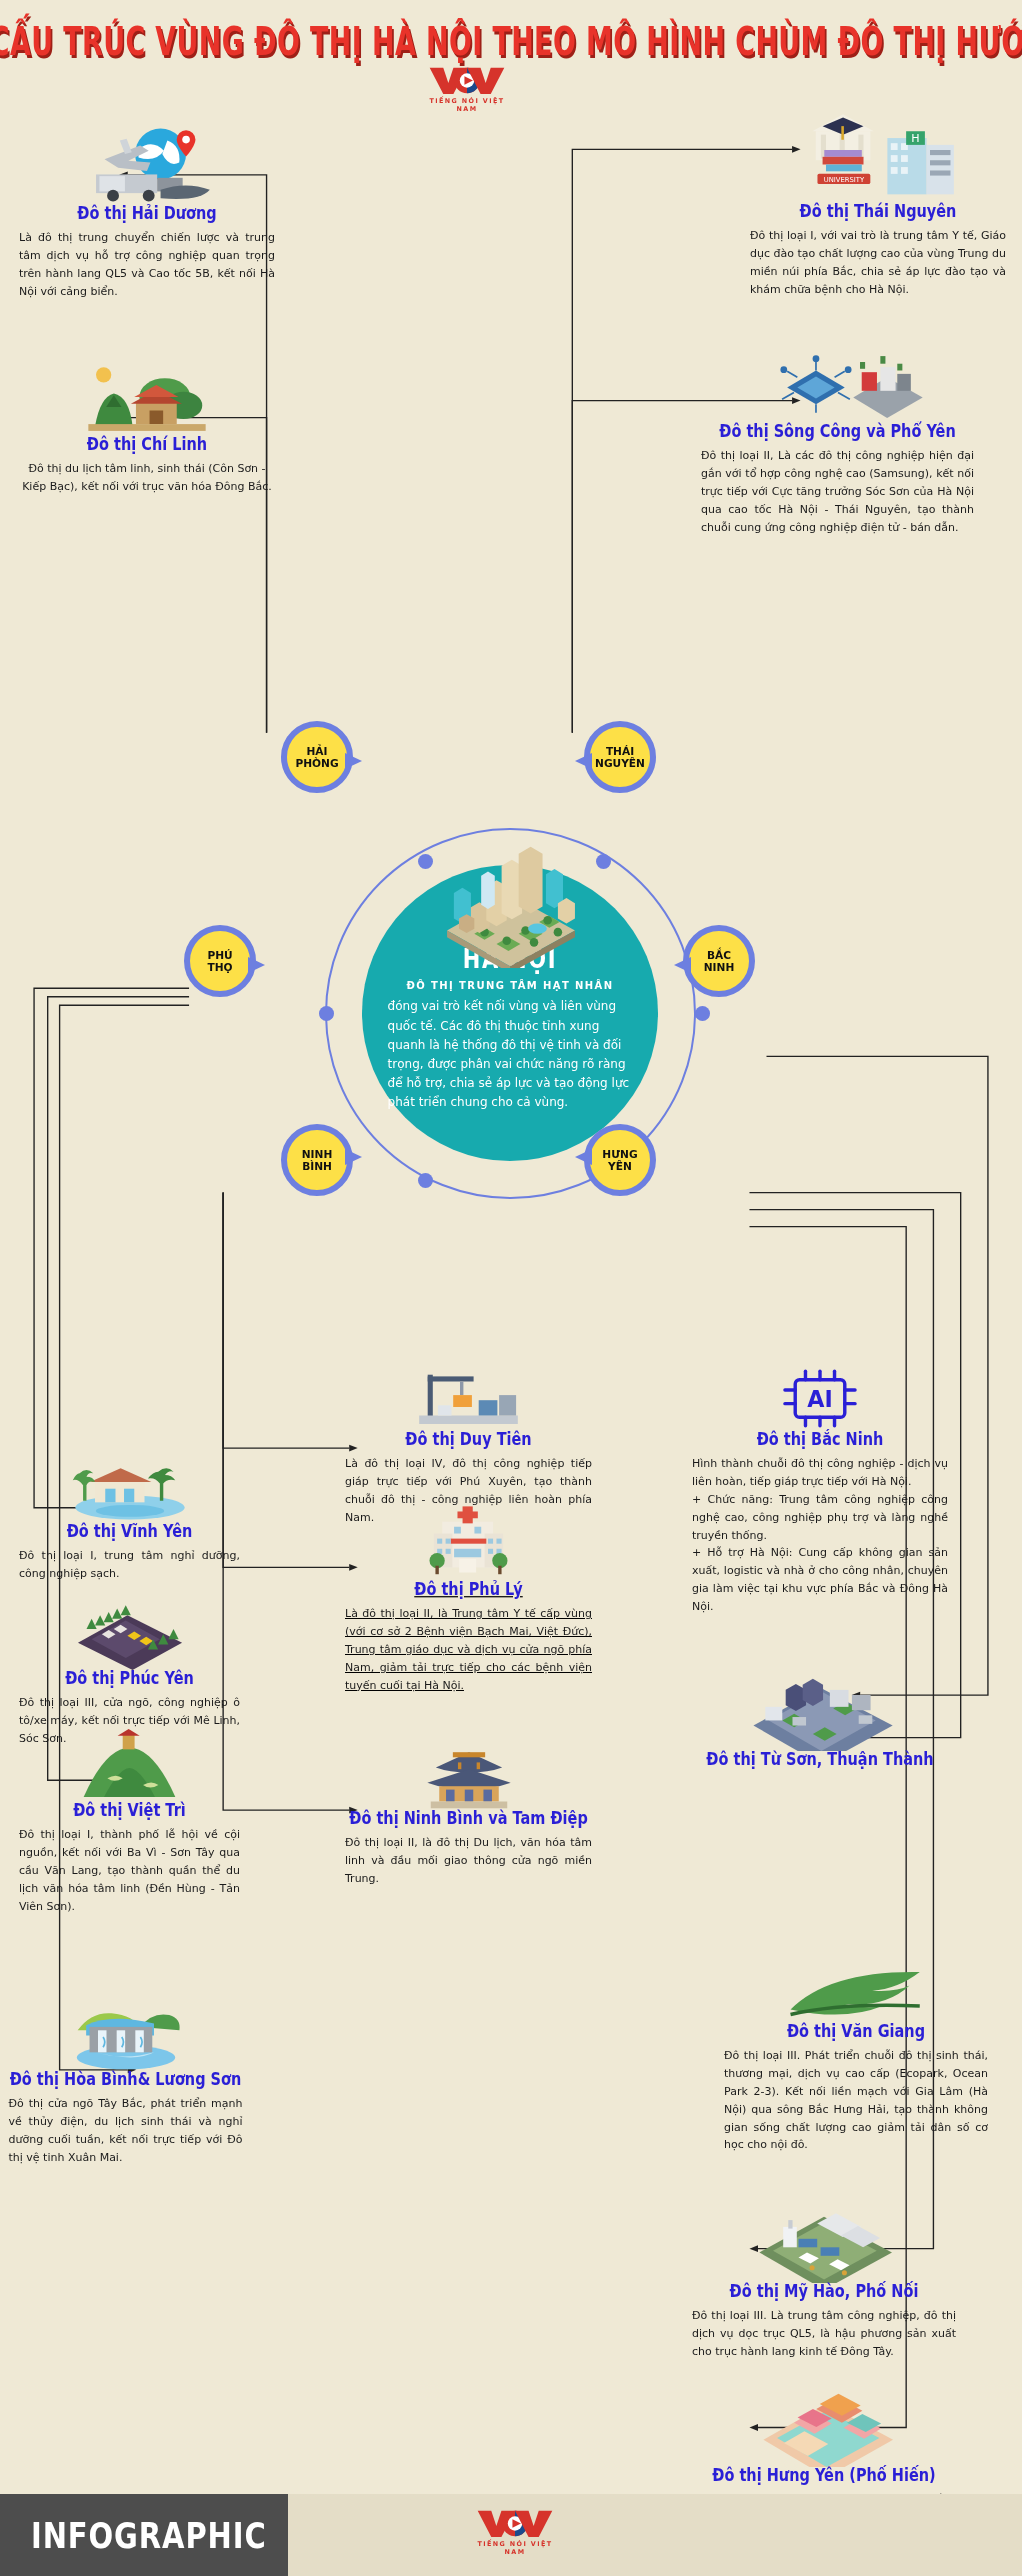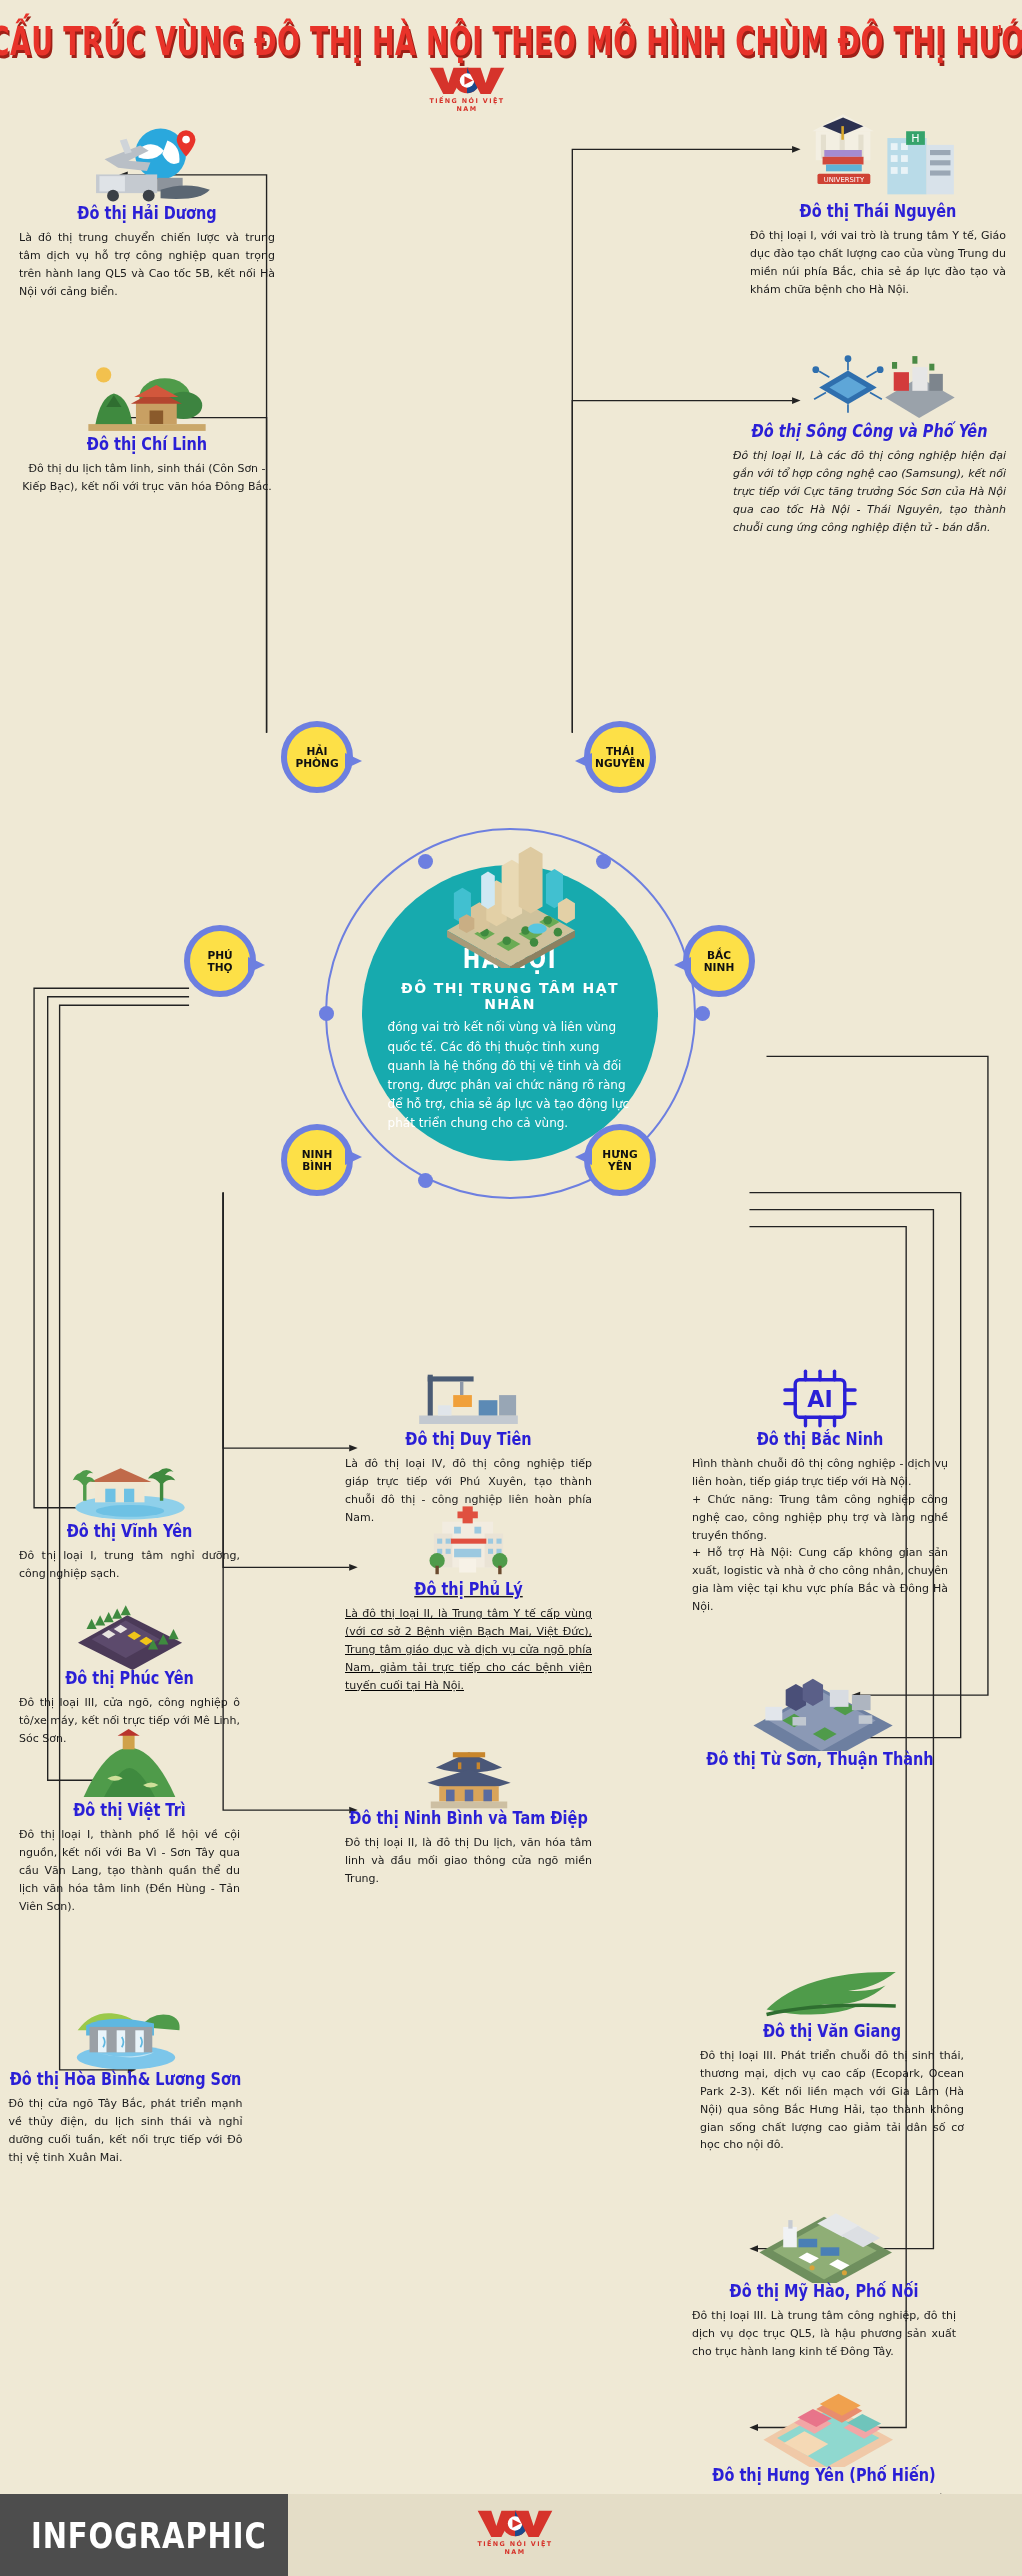--- a/index.html
+++ b/index.html
@@ -60,21 +60,21 @@
     position:absolute;left:37px;top:37px;width:296px;height:296px;
     border-radius:50%;background:#17aaae;
     display:flex;flex-direction:column;align-items:center;
     padding:82px 25.6px 0;
   }
   .hub-name{
     color:#fff;font-weight:900;font-size:21px;letter-spacing:1.7px;
     transform:scaleY(1.3);transform-origin:center;margin-bottom:9.4px;
   }
   .hub-sub{
-    color:#fff;font-weight:700;font-size:14px;letter-spacing:1.4px;
+    color:#fff;font-weight:700;font-size:10px;letter-spacing:1.4px;
     margin-bottom:6px;text-align:center;
   }
   .hub-desc{color:#fff;font-size:12px;line-height:1.6;}
   .hub-city{position:absolute;left:50%;top:12px;transform:translateX(-50%);}
 
   .node{
     position:absolute;width:15.3px;height:15.3px;border-radius:50%;
     background:#6d7fe0;
   }
 
@@ -228,21 +228,21 @@
         <rect x="156" y="74" width="24" height="6" fill="#9aa7b5"></rect>
         <rect x="156" y="86" width="24" height="6" fill="#9aa7b5"></rect>
         <rect x="128" y="40" width="22" height="16" fill="#35a36b"></rect>
         <text x="139" y="53" font-size="13" fill="#fff" text-anchor="middle" font-family="DejaVu Sans">H</text>
       </svg>
     </div>
     <div class="blk-title">Đô thị Thái Nguyên</div>
     <div class="blk-body">Đô thị loại I, với vai trò là trung tâm Y tế, Giáo dục đào tạo chất lượng cao của vùng Trung du miền núi phía Bắc, chia sẻ áp lực đào tạo và khám chữa bệnh cho Hà Nội.</div>
   </div>
 
-  <div class="block" style="left:733px;top:336px;width:273px;font-style:italic;">
+  <div class="block" style="left:701px;top:336px;width:273px;">
     <div class="icon-wrap" style="height:87px">
       <svg width="170" height="83" viewBox="0 0 200 98">
         <path d="M40 56 l34 -20 l34 20 l-34 20z" fill="#2f6fae"></path>
         <path d="M52 56 l22 -13 l22 13 l-22 13z" fill="#5ea6d8"></path>
         <g stroke="#2f6fae" stroke-width="2">
           <path d="M74 36 v-12"></path>
             <path d="M96 44 l12 -7"></path>
             <path d="M52 44 l-12 -7"></path>
           <path d="M74 76 v10"></path>
             <path d="M100 62 l14 8"></path>
@@ -550,21 +550,21 @@
         <rect x="40" y="54" width="20" height="16" fill="#e2e6eb"></rect>
         <g fill="#c0c7d0">
             <rect x="72" y="66" width="16" height="10"></rect>
             <rect x="150" y="64" width="16" height="10"></rect>
           </g>
       </svg>
     </div>
     <div class="blk-title">Đô thị Từ Sơn, Thuận Thành</div>
   </div>
 
-  <div class="block" style="left:700px;top:1951px;width:264px;">
+  <div class="block" style="left:724px;top:1951px;width:264px;">
     <div class="icon-wrap" style="height:72px">
       <svg width="162" height="68" viewBox="0 0 190 80">
         <path d="M18 64 q46 -46 152 -44 q-26 20 -56 22 q28 2 44 -6 q-28 26 -76 22 q26 6 44 2 q-44 18 -108 4z" fill="#4f9b4a"></path>
         <path d="M18 70 q60 -14 152 -10" stroke="#2f6e30" stroke-width="4" fill="none"></path>
       </svg>
     </div>
     <div class="blk-title">Đô thị Văn Giang</div>
     <div class="blk-body">Đô thị loại III. Phát triển chuỗi đô thị sinh thái, thương mại, dịch vụ cao cấp (Ecopark, Ocean Park 2-3). Kết nối liền mạch với Gia Lâm (Hà Nội) qua sông Bắc Hưng Hải, tạo thành không gian sống chất lượng cao giảm tải dân số cơ học cho nội đô.</div>
   </div>
 

